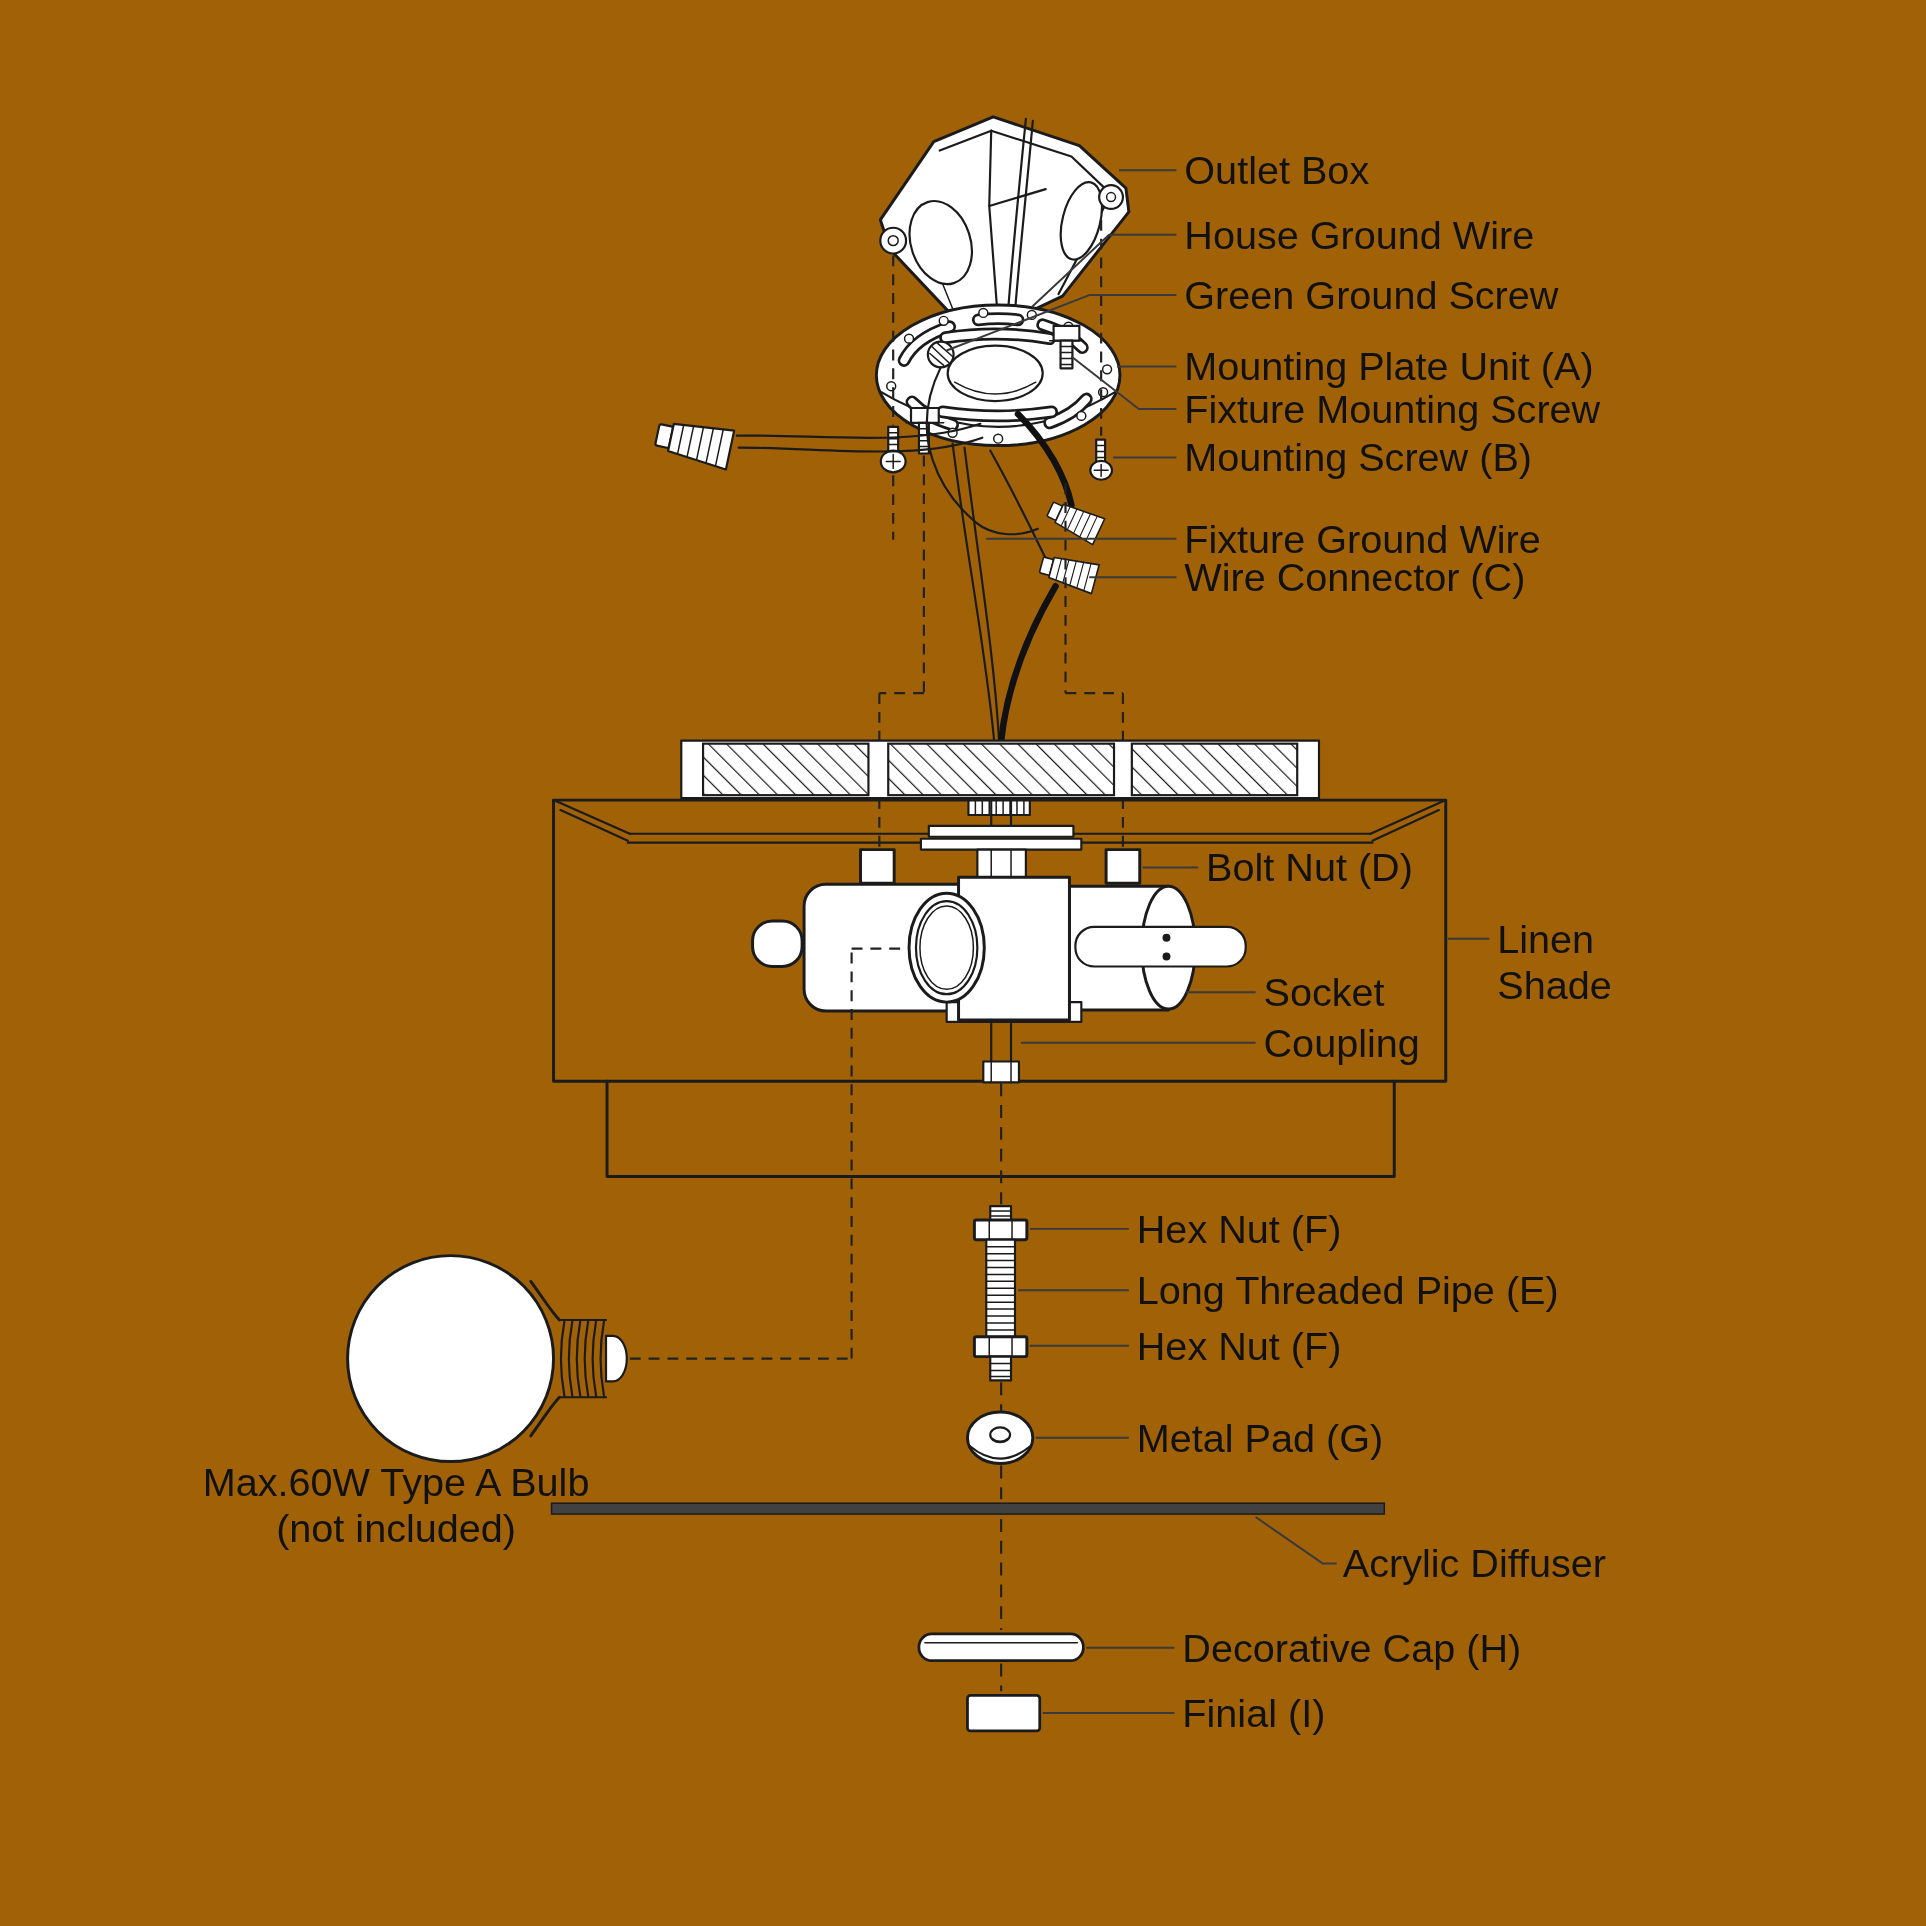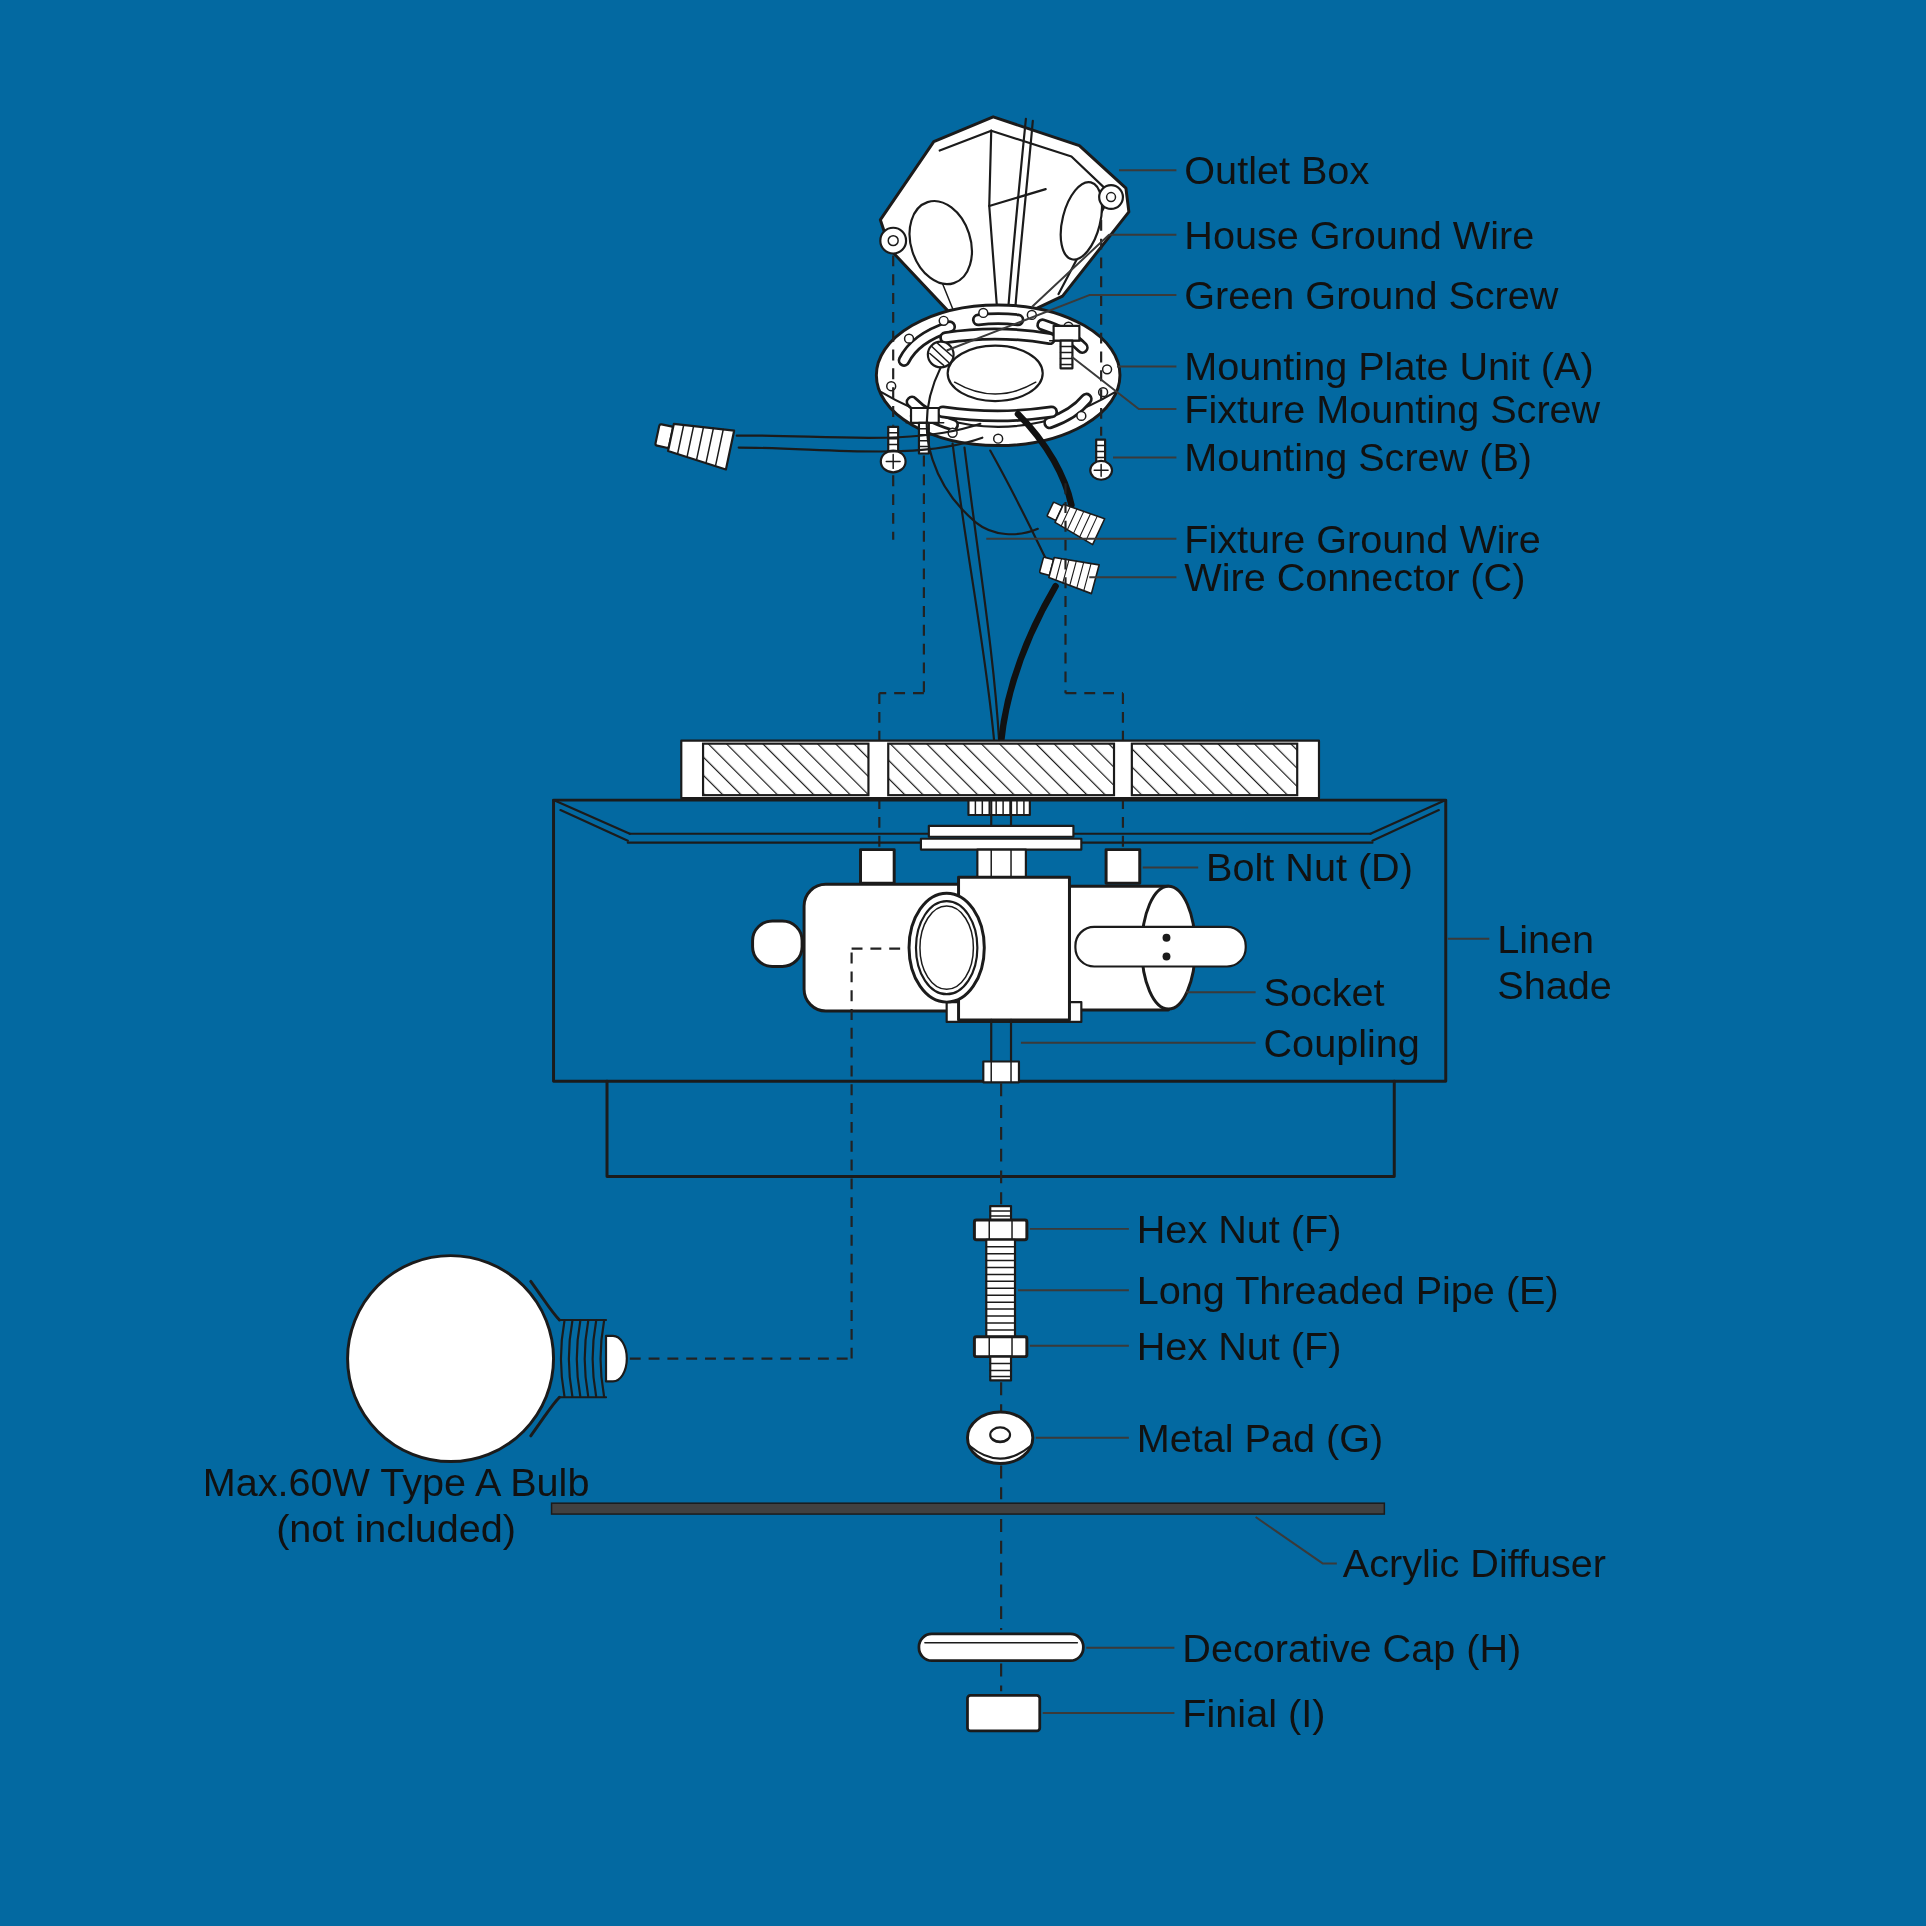--- a/index.html
+++ b/index.html
@@ -1,16 +1,16 @@
 <!DOCTYPE html>
 <html><head>
 <meta charset="utf-8">
 <style>
   html,body{margin:0;padding:0;background:#ffffff;}
-  .stage{width:1927px;height:1927px;position:relative;background:#0369a1;overflow:hidden;}
+  .stage{width:1927px;height:1927px;position:relative;background:#a16207;overflow:hidden;}
   svg{position:absolute;left:0;top:0;}
   .ln{stroke:#1b1b1b;stroke-width:3;fill:none;stroke-linecap:round;stroke-linejoin:round;}
   .ln2{stroke:#1b1b1b;stroke-width:2.2;fill:none;stroke-linecap:round;stroke-linejoin:round;}
   .ln1{stroke:#1b1b1b;stroke-width:1.5;fill:none;stroke-linecap:round;}
   .fw{fill:#ffffff;}
   .thickwire{stroke:#111111;stroke-width:6.5;fill:none;stroke-linecap:round;}
   .thinwire{stroke:#1b1b1b;stroke-width:2.2;fill:none;stroke-linecap:round;}
   .dash{stroke:#222222;stroke-width:2.2;fill:none;stroke-dasharray:11 8;}
   .cdash{stroke:#222222;stroke-width:2.2;fill:none;stroke-dasharray:13 9;}
   .lead{stroke:#3a3a3a;stroke-width:2;fill:none;stroke-linejoin:round;}

